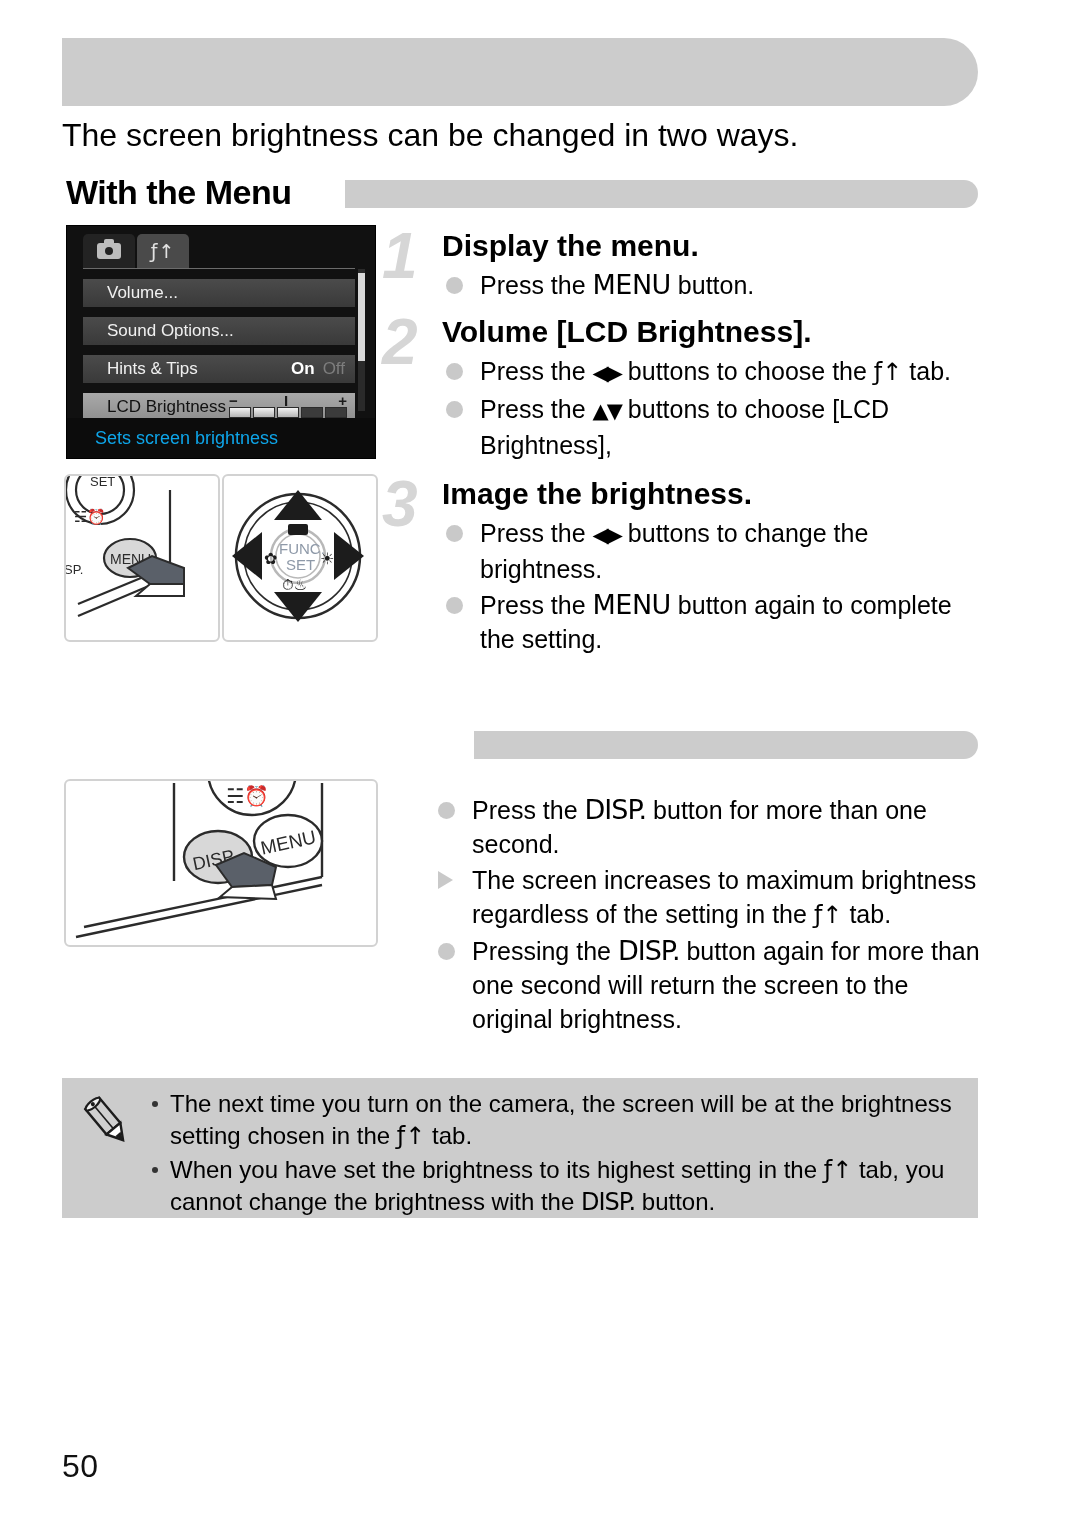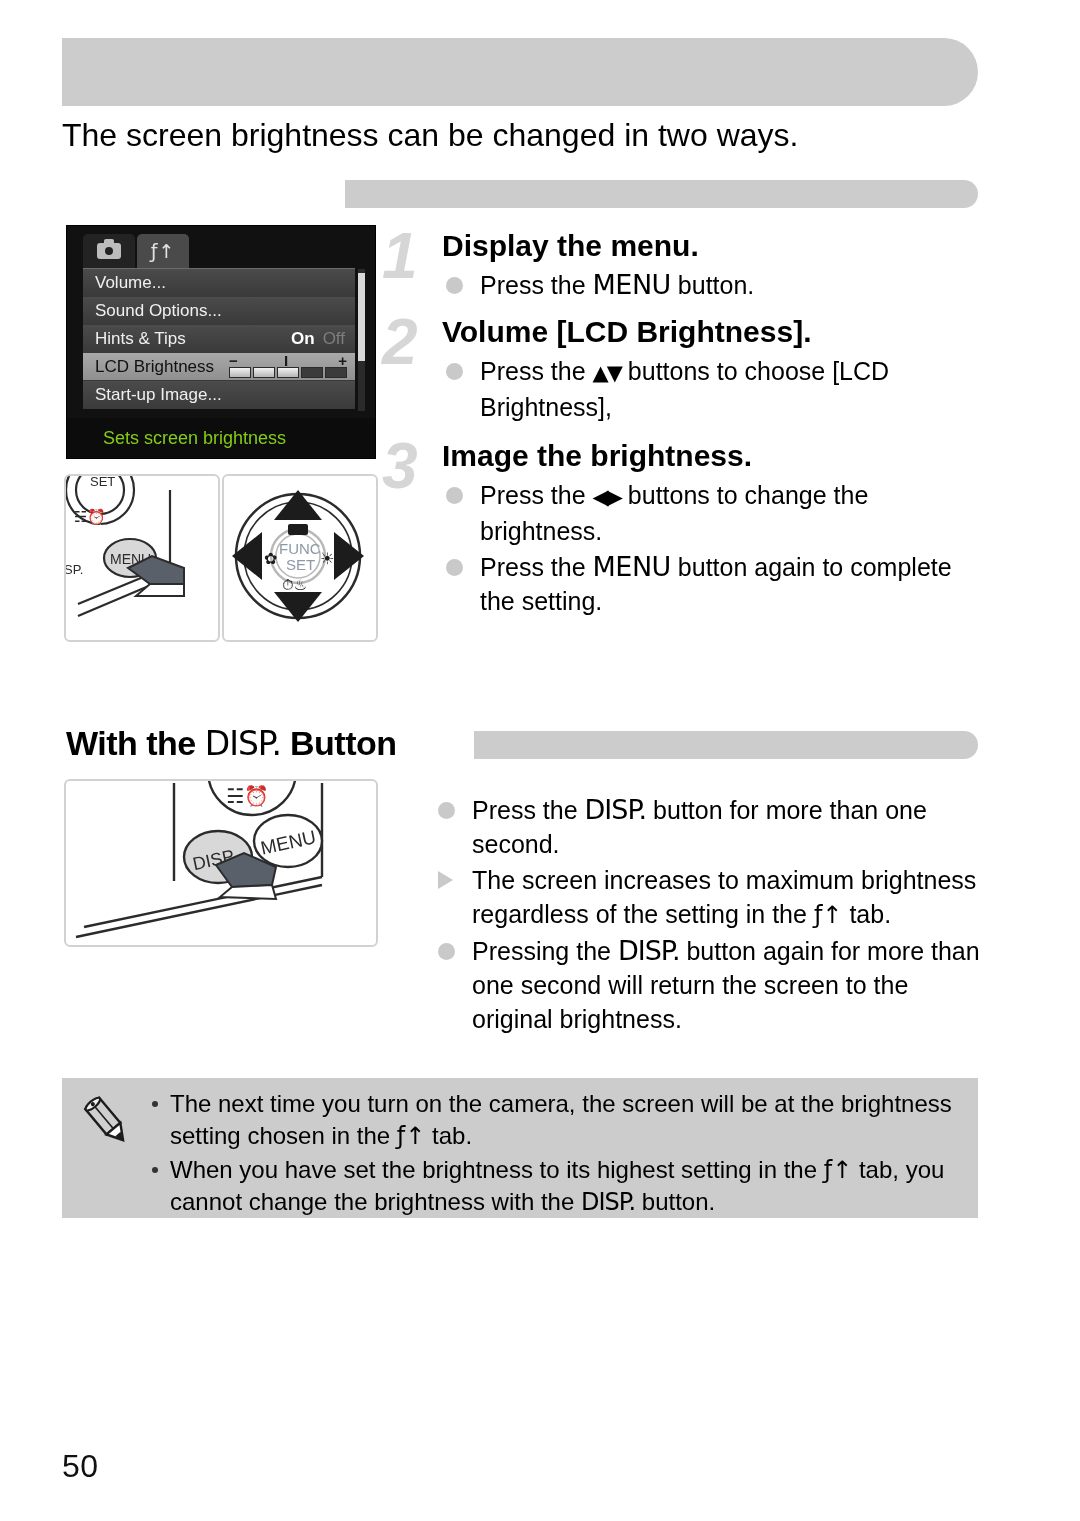--- a/index.html
+++ b/index.html
@@ -82,21 +82,21 @@
     font-family:"DejaVu Sans", sans-serif;white-space:nowrap;
   }
   .lcd-list{
     position:absolute;left:16px;top:42px;width:272px;
     border-top:1px solid #6b6b6b;
   }
   .lcd-row{
     height:28px;line-height:28px;position:relative;
     border-bottom:1px solid #3a3a3a;
     background:linear-gradient(#4b4b4b,#3a3a3a);
-    color:#f0f0f0;font-size:17px;padding-left:12px;box-sizing:border-box;
+    color:#f0f0f0;font-size:17px;padding-left:24px;box-sizing:border-box;margin-top:10px;
   }
   .lcd-row.sel{background:linear-gradient(#a9a9a9,#8f8f8f);color:#111;}
   .lcd-row .rv{position:absolute;right:10px;top:0;font-size:17px;}
   .lcd-row .rv .on{color:#fff;font-weight:bold;}
   .lcd-row .rv .off{color:#7d7d7d;margin-left:8px;}
   .lcd-scroll{
     position:absolute;right:-10px;top:0;width:7px;height:142px;background:#2a2a2a;
   }
   .lcd-scroll i{position:absolute;left:0;top:4px;width:7px;height:88px;background:#d8d8d8;display:block;}
   .slider{position:absolute;right:8px;top:3px;width:118px;height:22px;}
@@ -105,21 +105,21 @@
   }
   .slider .minus{left:0;}
   .slider .mid{left:55px;}
   .slider .plus{right:0;}
   .slider .track{position:absolute;left:0;top:11px;width:118px;height:11px;display:flex;gap:2px;}
   .slider .seg{flex:1;border:1px solid #2b2b2b;box-sizing:border-box;}
   .slider .seg.on{background:linear-gradient(#f2f2f2,#b5b5b5);}
   .slider .seg.off{background:#3b3b3b;}
   .lcd-hint{
     position:absolute;left:0;bottom:0;width:308px;height:40px;line-height:40px;
-    background:#0c0c0c;color:#84cc16;font-size:18px;padding-left:36px;box-sizing:border-box;
+    background:#0c0c0c;color:#0ea5e9;font-size:18px;padding-left:28px;box-sizing:border-box;
   }
 
   
   .photo{
     position:absolute;background:#fff;border:2px solid #d2d2d2;border-radius:6px;overflow:hidden;
   }
   #photo-menu{left:64px;top:474px;width:152px;height:164px;}
   #photo-pad{left:222px;top:474px;width:152px;height:164px;}
   #photo-disp{left:64px;top:779px;width:310px;height:164px;}
 
@@ -173,20 +173,21 @@
 </head>
 <body>
 
 <div class="page">
 
   <div class="title-bar"></div>
   <div class="intro">The screen brightness can be changed in two ways.</div>
 
   <div class="sec-head" id="sec-menu">
     <div class="bar"></div>
+    <div class="label">With the Menu</div>
   </div>
 
   <div class="lcd">
     <div class="lcd-tabs">
       <div class="lcd-tab inactive">
         <span class="ico-cam"></span>
       </div>
       <div class="lcd-tab active">
         <span class="ico-tools">ƒ↑</span>
       </div>
@@ -278,39 +279,41 @@
       <div class="step-title">Display the menu.</div>
       <div class="bline">
         <span class="bullet"></span><span>Press the </span><span class="kmenu">MENU</span><span> button.</span>
       </div>
     </div>
 
     <div class="step" style="margin-top:12px">
       <div class="step-num" style="top:-4px">2</div>
       <div class="step-title">Volume [LCD Brightness].</div>
       <div class="bline">
+        <span class="bullet"></span><span>Press the </span><span class="karrow">◀▶</span><span> buttons to choose the </span><span class="ktool">ƒ↑</span><span> tab.</span>
+      </div>
+      <div class="bline">
         <span class="bullet"></span><span>Press the </span><span class="karrow">▲▼</span><span> buttons to choose [LCD Brightness],</span>
       </div>
     </div>
 
     <div class="step" style="margin-top:14px">
       <div class="step-num" style="top:-4px">3</div>
       <div class="step-title">Image the brightness.</div>
       <div class="bline">
         <span class="bullet"></span><span>Press the </span><span class="karrow">◀▶</span><span> buttons to change the brightness.</span>
       </div>
       <div class="bline">
         <span class="bullet"></span><span>Press the </span><span class="kmenu">MENU</span><span> button again to complete the setting.</span>
       </div>
     </div>
   </div>
 
   <div class="sec-head" id="sec-disp">
     <div class="bar"></div>
-    <div class="label"><span>With the </span><span class="disp-glyph">DISP.</span><span> Button</span></div>
   </div>
 
   <div class="photo" id="photo-disp">
     <svg width="306" height="160" viewBox="0 0 306 160">
       <g fill="none" stroke="#2b2b2b" stroke-width="2.4">
         <path d="M108 2 L108 100"></path>
         <path d="M18 146 L256 96"></path>
         <path d="M10 156 L256 104"></path>
         <path d="M256 96 L256 2"></path>
         <circle cx="186" cy="-10" r="44"></circle>

